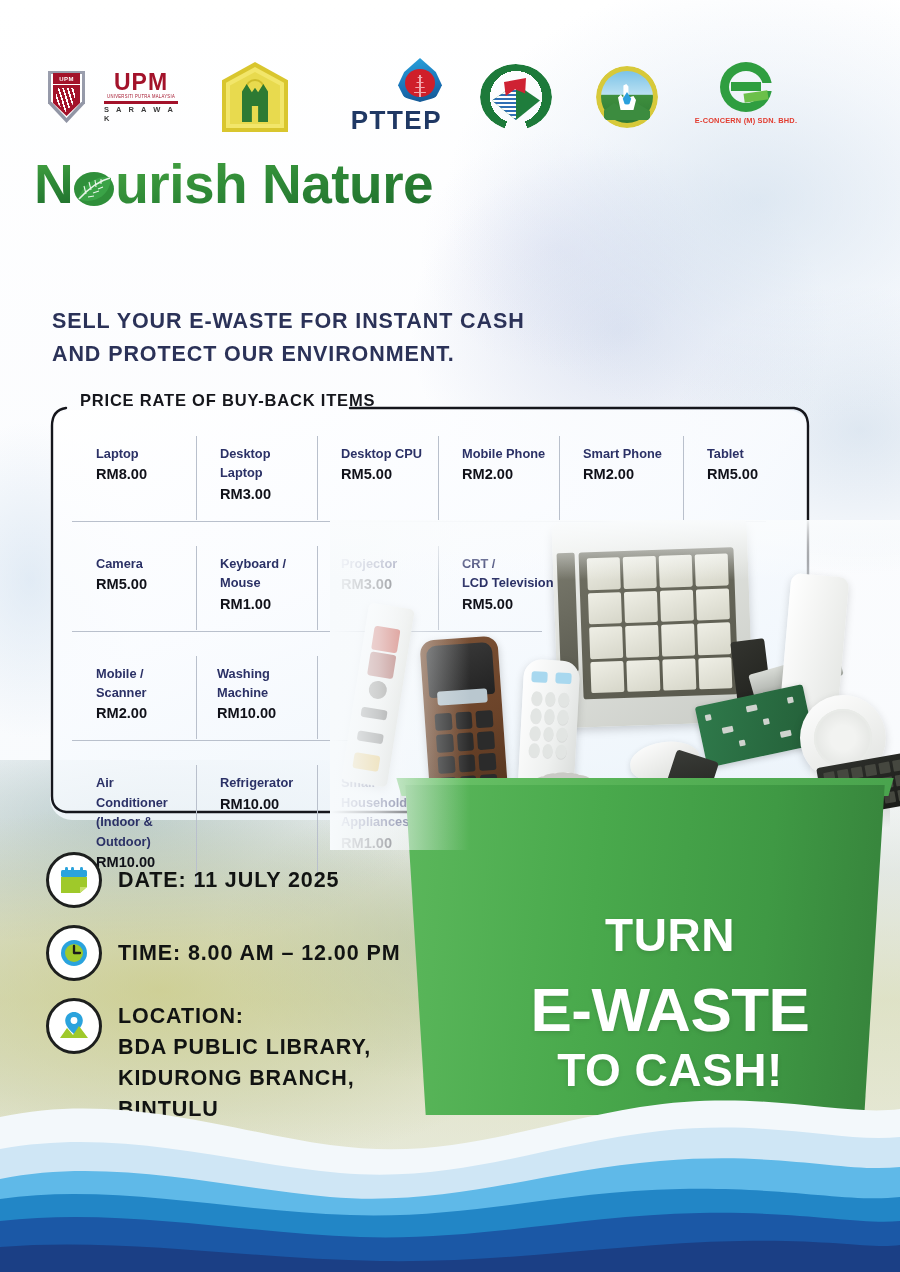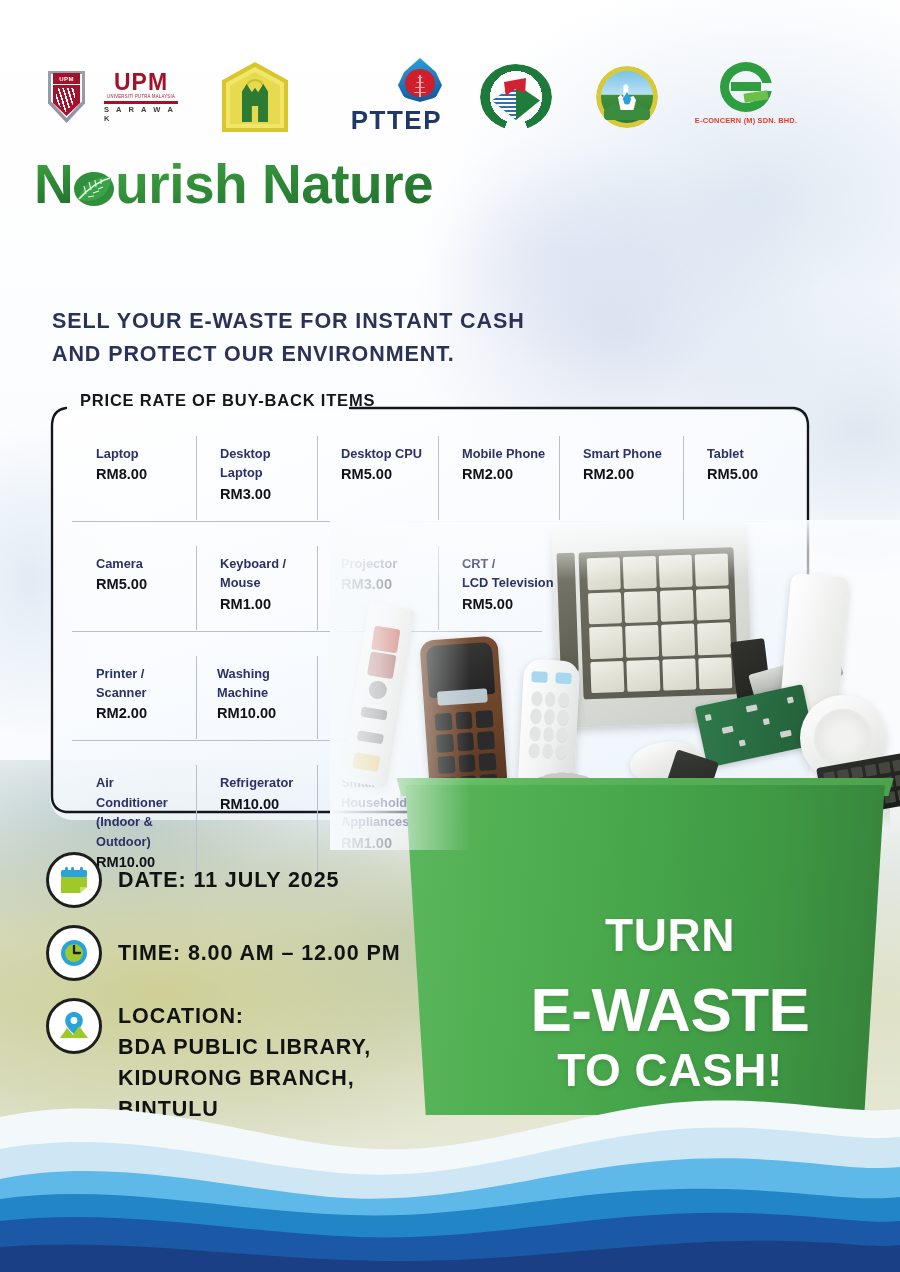--- a/index.html
+++ b/index.html
@@ -554,21 +554,21 @@
         <div class="pcell vsep" style="width:140px;">
           <div class="pname" style="white-space:pre-line;">CRT /
 LCD Television</div>
           <div class="pprice">RM5.00</div>
         </div>
         <div class="prow-sep" style="width:470px;"></div>
       </div>
 
       <div class="prow" style="margin-top:18px;">
         <div class="pcell" style="width:124px;">
-          <div class="pname" style="white-space:pre-line;">Printer /
+          <div class="pname" style="white-space:pre-line;">Mobile /
 Scanner</div>
           <div class="pprice">RM2.00</div>
         </div>
         <div class="pcell vsep" style="width:121px;padding-left:21px;">
           <div class="pname" style="white-space:pre-line;">Washing
 Machine</div>
           <div class="pprice">RM10.00</div>
         </div>
         <div class="pcell vsep" style="width:121px;"></div>
         <div class="prow-sep" style="width:310px;"></div>

